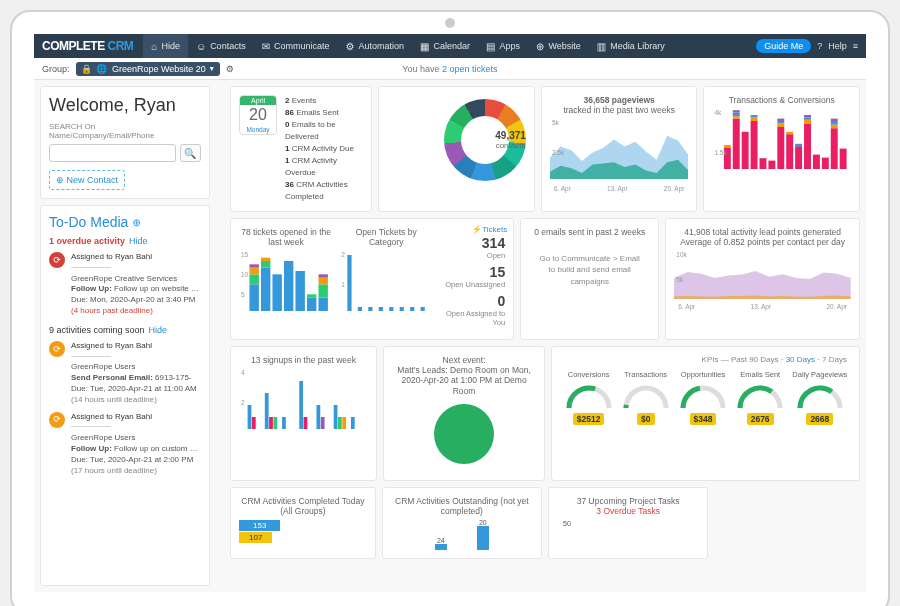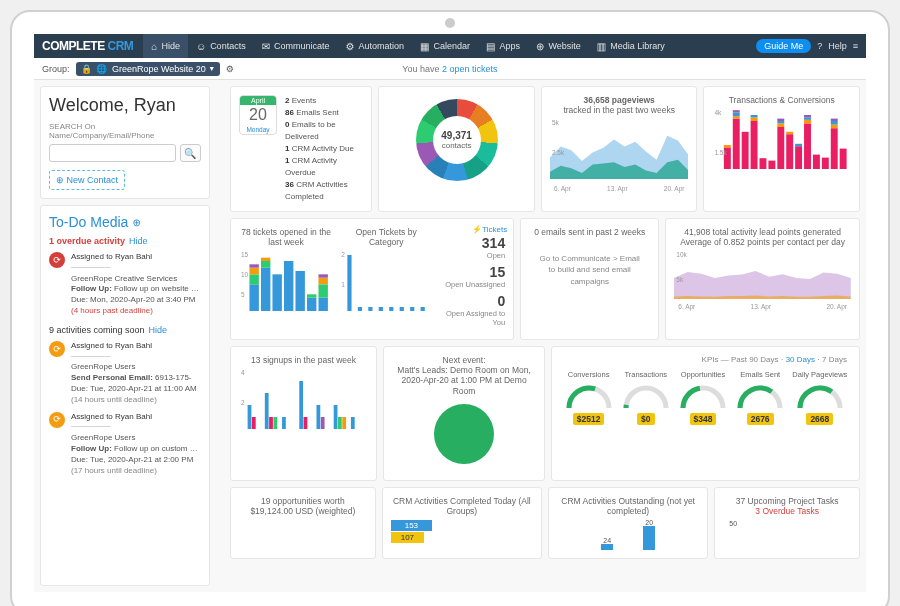--- a/index.html
+++ b/index.html
@@ -49,21 +49,21 @@
 .row.r2{grid-template-columns:1fr 1fr 1fr 1.4fr}
 .row.r3{grid-template-columns:1fr 1.1fr 2.1fr}
 .row.r4{grid-template-columns:1fr 1.1fr 1.1fr 1fr}
 .cal-card{display:flex;gap:8px;align-items:flex-start}
 .calchip{width:38px;border:1px solid #ddd;border-radius:4px;overflow:hidden;text-align:center;flex-shrink:0}
 .calchip .m{background:#36b56d;color:#fff;font-size:7px;padding:1px}
 .calchip .d{font-size:16px;color:#666;padding:1px}
 .calchip .w{font-size:6.5px;color:#2a8fd6;padding:1px}
 .stats-list{font-size:8px;line-height:1.5;color:#555}
 .stats-list b{color:#333}
-.donut-wrap{position:relative;width:100%;height:90px;display:flex;align-items:center;justify-content:center}
+.donut-wrap{position:relative;width:100%;height:90px;display:flex;align-items:center;justify-content:flex-end}
 .donut{width:82px;height:82px;border-radius:50%;background:conic-gradient(#e74c3c 0 30deg,#e67e22 30deg 60deg,#f1c40f 60deg 95deg,#1abc9c 95deg 130deg,#16a085 130deg 165deg,#3498db 165deg 200deg,#2980b9 200deg 230deg,#9b59b6 230deg 265deg,#2ecc71 265deg 300deg,#27ae60 300deg 330deg,#34495e 330deg 360deg);display:flex;align-items:center;justify-content:center}
 .donut::after{content:"";width:48px;height:48px;background:#fff;border-radius:50%;position:absolute}
 .donut-label{position:absolute;text-align:center;font-size:8px;z-index:1;color:#666}
 .donut-label b{display:block;font-size:10px;color:#444}
 .area-chart,.bar-chart,.stackedbar{width:100%;height:80px;position:relative}
 svg{display:block}
 .axis-labels{display:flex;justify-content:space-between;font-size:6.5px;color:#999;margin-top:2px;padding:0 4px}
 .y-tick{position:absolute;left:2px;font-size:6.5px;color:#999}
 .tickets-link{position:absolute;right:6px;top:6px;font-size:8px;color:#2a8fd6;cursor:pointer}
 .ticket-big{text-align:right;font-size:7.5px;color:#888;margin-bottom:4px}
@@ -464,23 +464,20 @@
                       <path d="M5 25 A20 20 0 0 1 45 25" fill="none" stroke="#ddd" stroke-width="5"></path>
                       <path d="M5 25 A20 20 0 0 1 36.75570504584946 8.819660112501051" fill="none" stroke="#27ae60" stroke-width="5"></path>
                     </svg>
                   </div><span class="kpi-val">2668</span></div>
               </div>
           </div>
         </div>
 
         <div class="row r4">
           <div class="card">
-            <div class="card-h">19 opportunities worth $19,124.00 USD (weighted)</div>
-          </div>
-          <div class="card">
             <div class="card-h">CRM Activities Completed Today (All Groups)</div>
             <div style="text-align:left;font-size:8px;padding-right:8px">
               <div style="display:inline-block;background:#3498db;color:#fff;padding:1px 14px;margin-bottom:1px">153</div><br>
               <div style="display:inline-block;background:#f1c40f;color:#333;padding:1px 10px">107</div>
             </div>
           </div>
           <div class="card">
             <div class="card-h">CRM Activities Outstanding (not yet completed)</div>
             <div style="display:flex;align-items:flex-end;gap:30px;justify-content:center;height:30px">
               <div style="text-align:center">

